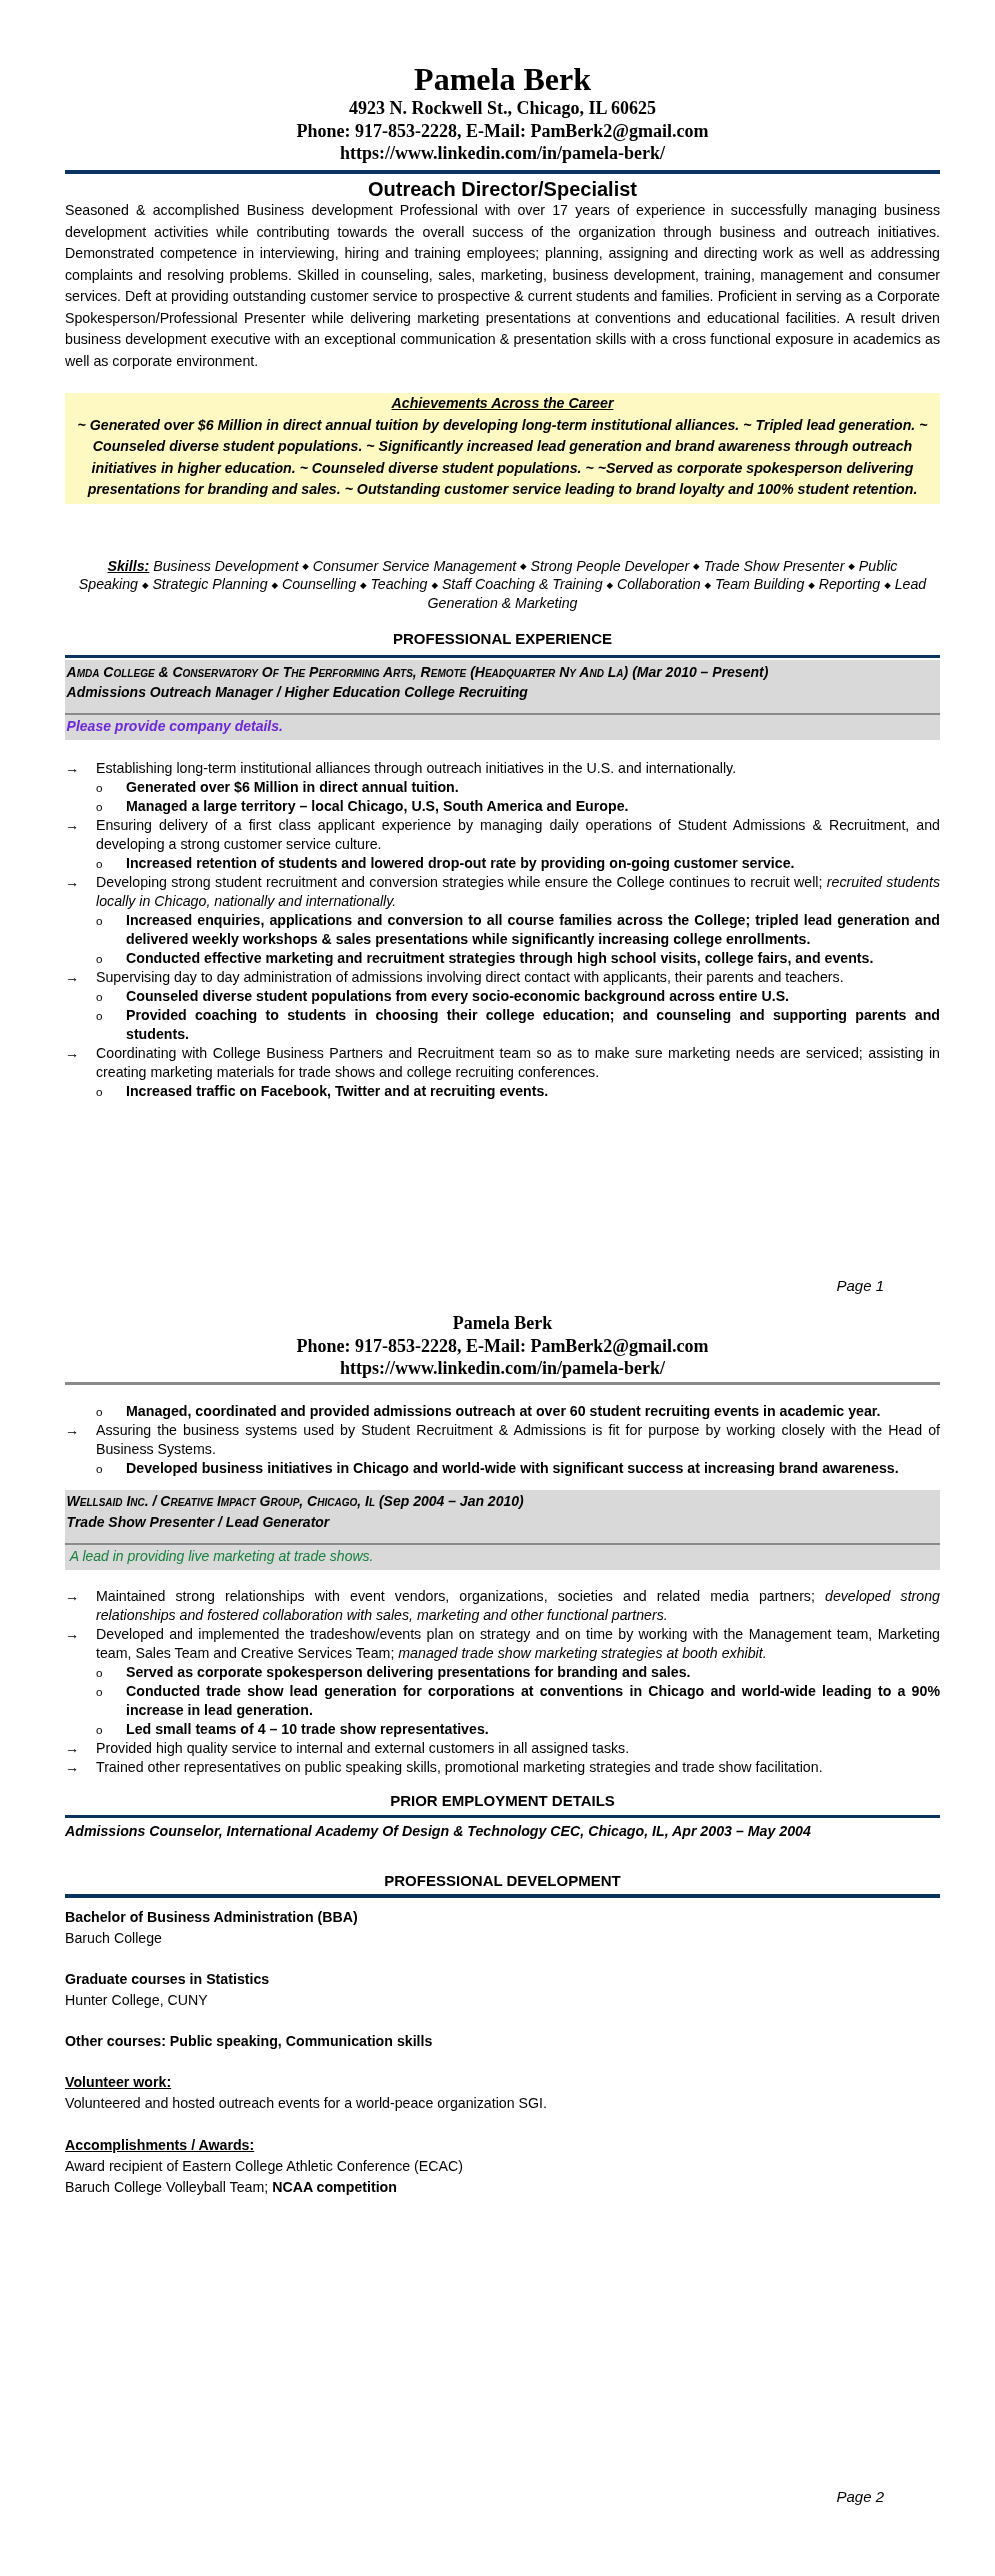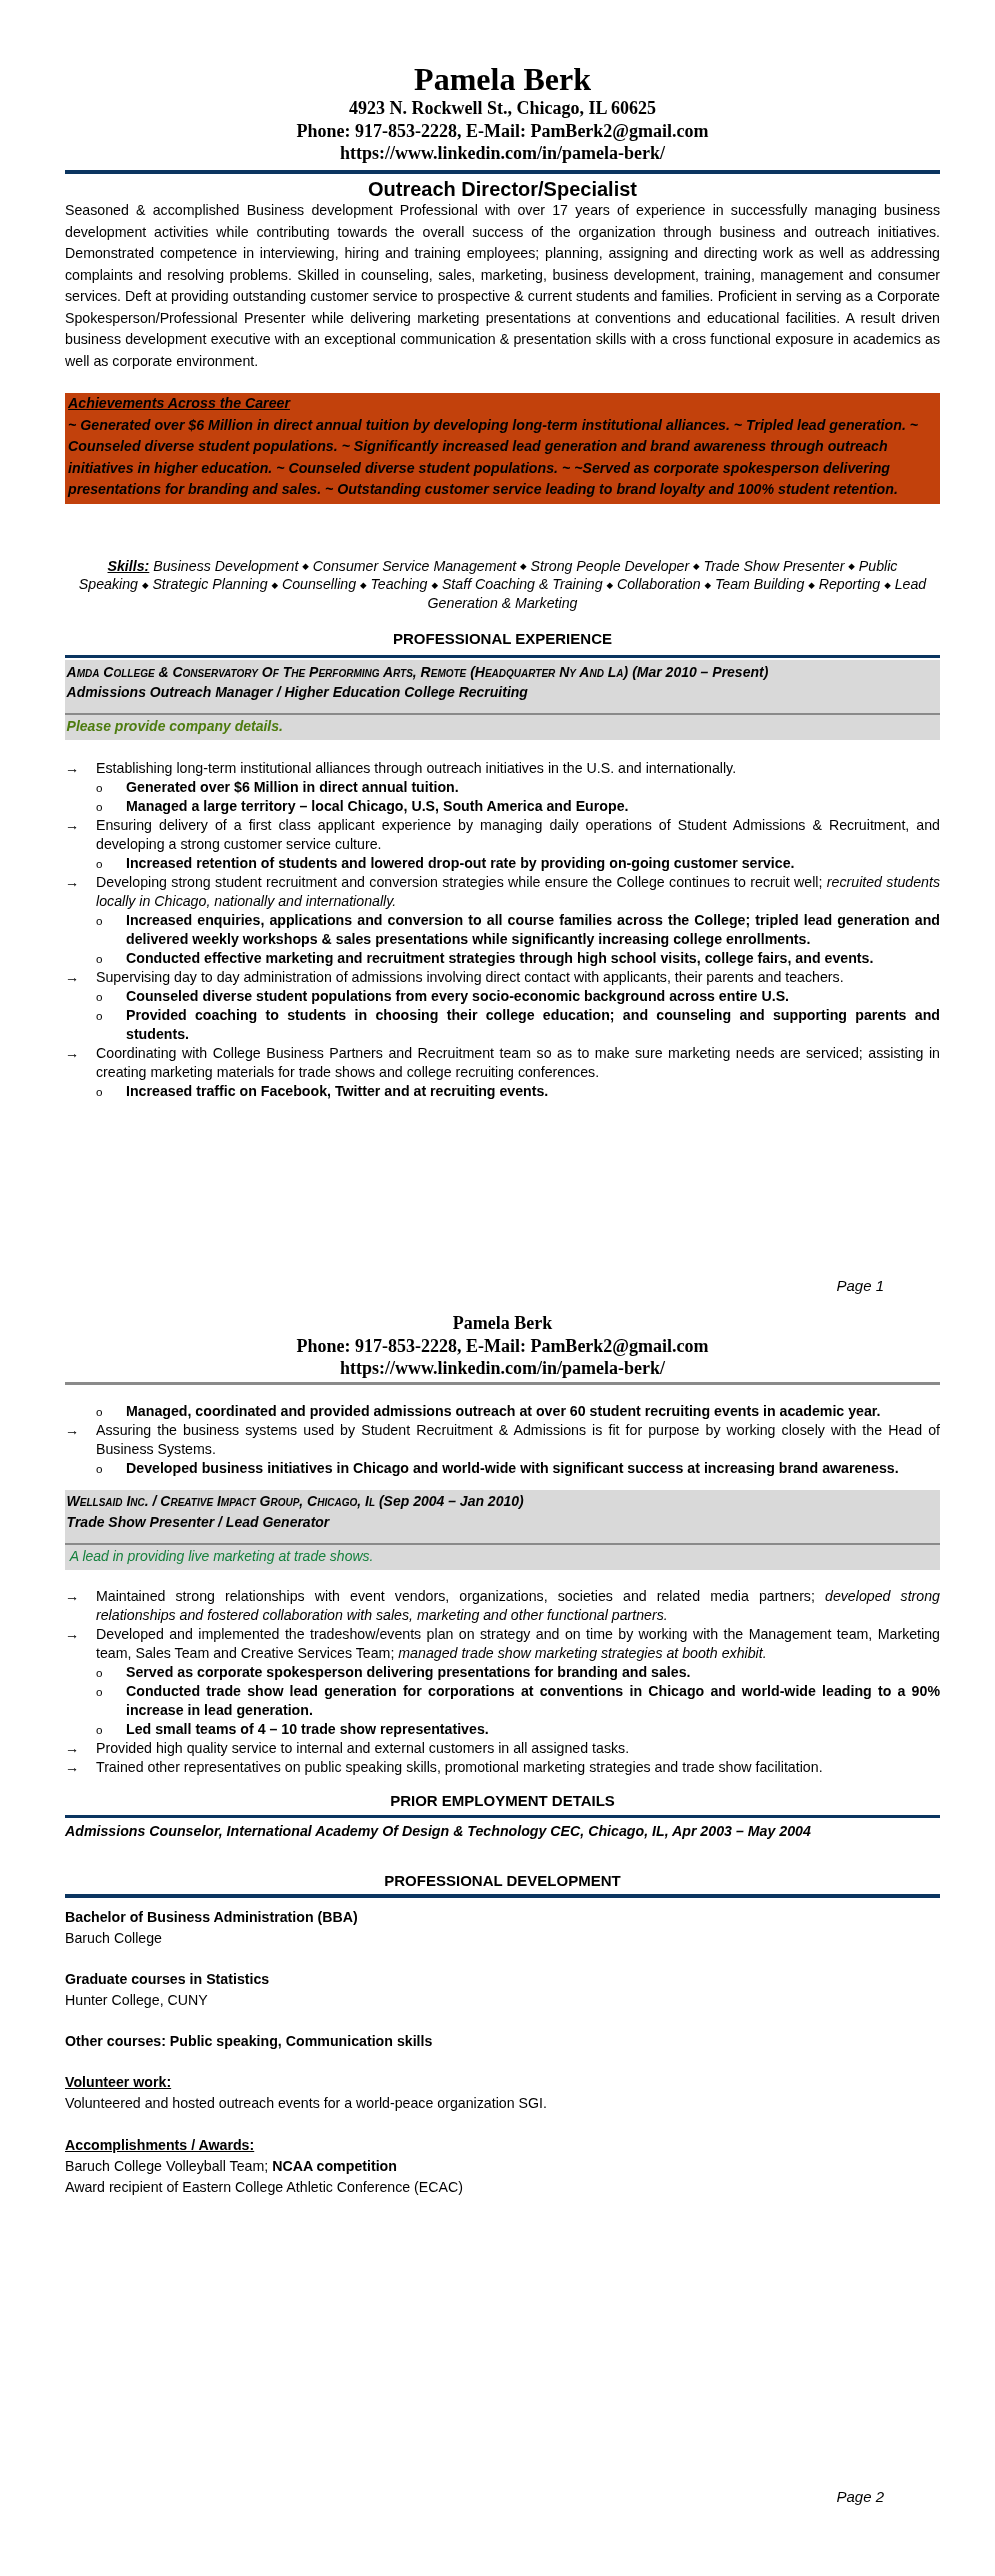--- a/index.html
+++ b/index.html
@@ -9,34 +9,34 @@
   
   .hdr { text-align: center; font-family: "Liberation Serif", serif; font-weight: bold; }
   .hdr .name { font-size: 32px; line-height: 36px; }
   .hdr .line { font-size: 18px; line-height: 22.7px; }
   .rule-navy { height: 3.9px; background: #0b3560; }
   .rule-gray { height: 2.3px; background: #8a8a8a; }
 
   .title { text-align: center; font-family: "Liberation Sans", sans-serif; font-weight: bold; font-size: 20px; line-height: 22px; margin-top: 4.7px; }
   .summary { font-family: "Liberation Sans", sans-serif; font-size: 14.2px; line-height: 21.5px; text-align: justify; }
 
-  .achv { background: #c2410c; margin-top: 21px; padding: 0 3.1px 3.1px 3.1px; text-align: left; font-family: "Liberation Sans", sans-serif; font-weight: bold; font-style: italic; font-size: 14.2px; line-height: 21.5px; }
+  .achv { background: #fef9c3; margin-top: 21px; padding: 0 3.1px 3.1px 3.1px; text-align: center; font-family: "Liberation Sans", sans-serif; font-weight: bold; font-style: italic; font-size: 14.2px; line-height: 21.5px; }
   .achv .h { text-decoration: underline; }
 
   .skills { text-align: center; font-family: "Liberation Sans", sans-serif; font-style: italic; font-size: 14.2px; line-height: 18px; margin-top: 53px; }
   .skills .lbl { font-weight: bold; text-decoration: underline; }
   .skills .dot { font-style: normal; font-size: 8.6px; padding: 0 3.9px; vertical-align: 1.6px; }
 
   .sec-h { text-align: center; font-family: "Liberation Sans", sans-serif; font-weight: bold; font-size: 15px; line-height: 20.3px; }
 
   .job-box { background: #d9d9d9; font-family: "Liberation Sans", sans-serif; font-style: italic; font-weight: bold; font-size: 14px; line-height: 20.3px; padding: 1.6px 1.6px 0 1.6px; }
   .job-box .co { font-variant: small-caps; }
   .job-box .spacer { height: 11px; }
   .job-desc { background: #d9d9d9; font-family: "Liberation Sans", sans-serif; font-style: italic; font-size: 14px; line-height: 23.4px; padding: 0 1.6px 1.6px 1.6px; }
-  .job-desc.blue { color: #4d7c0f; font-weight: bold; }
+  .job-desc.blue { color: #6d28d9; font-weight: bold; }
   .job-desc.plain { padding-left: 4.7px; color: #15803d; }
 
   ul.arrow { list-style: none; margin: 0; padding: 0; font-family: "Liberation Sans", sans-serif; font-size: 14.2px; line-height: 19px; }
   ul.arrow > li { position: relative; padding-left: 31px; text-align: justify; }
   ul.arrow > li > .mk { position: absolute; left: 0; top: 0; width: 15.6px; }
   ul.sub { list-style: none; margin: 0; padding: 0; }
   ul.sub > li { position: relative; padding-left: 30px; font-weight: bold; text-align: justify; }
   ul.sub > li > .mk { position: absolute; left: 0; top: 0; font-weight: normal; font-size: 11.7px; }
   .it { font-style: italic; }
 
@@ -159,19 +159,19 @@
     <div class="gap"></div>
     <div class="b">Graduate courses in Statistics</div>
     <div>Hunter College, CUNY</div>
     <div class="gap"></div>
     <div class="b">Other courses: Public speaking, Communication skills</div>
     <div class="gap"></div>
     <div class="u">Volunteer work:</div>
     <div>Volunteered and hosted outreach events for a world-peace organization SGI.</div>
     <div class="gap"></div>
     <div class="u">Accomplishments / Awards:</div>
+    <div>Award recipient of Eastern College Athletic Conference (ECAC)</div>
     <div><span>Baruch College Volleyball Team; </span><span class="b">NCAA competition</span></div>
-    <div>Award recipient of Eastern College Athletic Conference (ECAC)</div>
   </div>
 
   <div class="pagenum" style="top:1176px;">Page 2</div>
 </div>
 
 
 </body></html>

